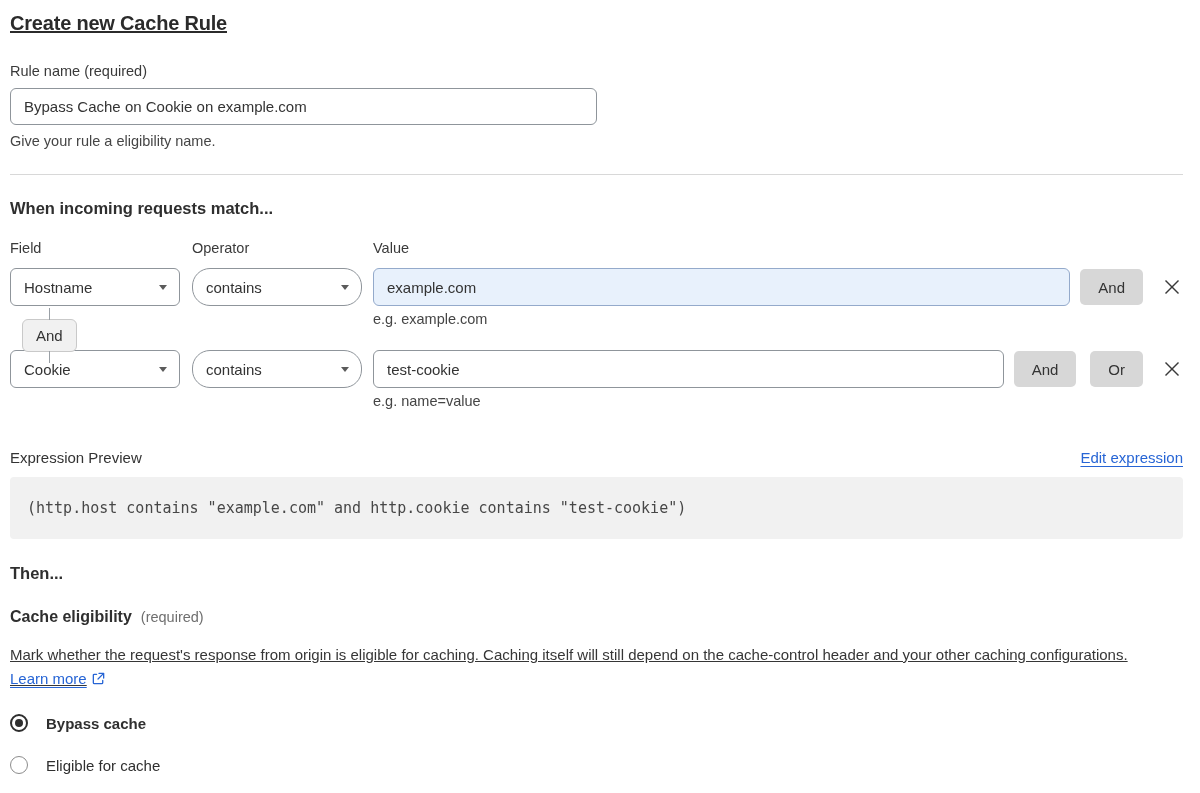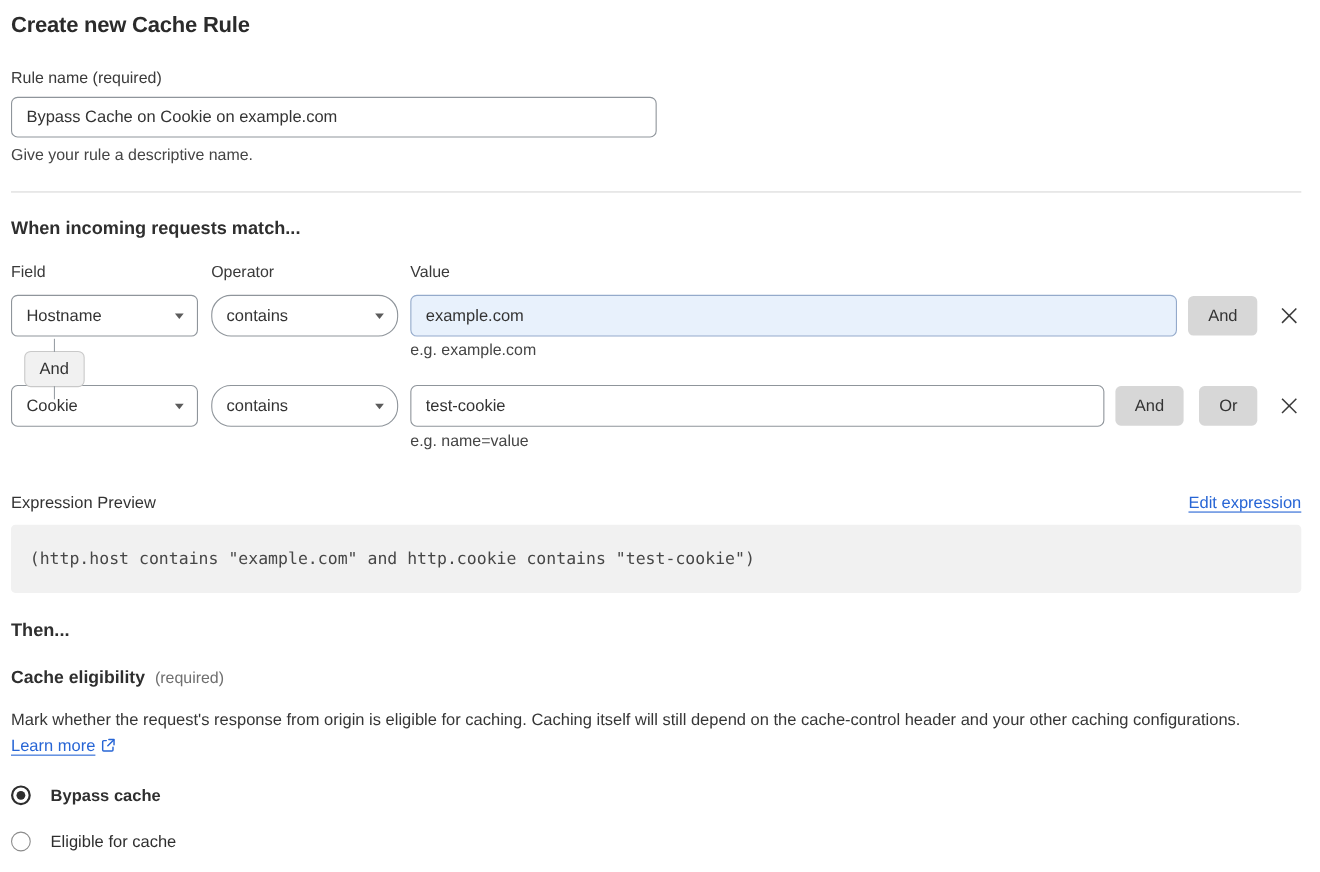--- a/index.html
+++ b/index.html
@@ -9,20 +9,21 @@
     background: #ffffff;
     font-family: "Liberation Sans", "DejaVu Sans", sans-serif;
     color: #313131;
     overflow: hidden;
   }
   .container { padding: 12px 17px 0 10px; }
 
   .page-title {
     margin: 0; font-size: 20px; font-weight: 700; color: #2b2b2b;
     letter-spacing: -0.2px;
+    text-decoration: underline;
   }
 
   .field-label { margin-top: 28px; font-size: 14.5px; color: #3a3a3a; }
   .rule-name-input {
     display: block; margin-top: 9px; width: 587px; height: 37px;
     border: 1px solid #8f959b; border-radius: 6px; padding: 0 13px;
     font-size: 15px; color: #333; font-family: inherit; background: #fff; outline: none;
   }
   .helper-text { margin-top: 8px; font-size: 14.5px; color: #454545; }
 
@@ -99,21 +100,21 @@
     font-family: "DejaVu Sans Mono", "Liberation Mono", monospace;
     font-size: 15px; color: #474747; line-height: 20px; white-space: pre;
   }
 
   .then-heading { margin: 25px 0 0; font-size: 16.5px; font-weight: 700; color: #2f2f2f; }
 
   .eligibility-heading { margin-top: 25px; font-size: 16px; display: flex; align-items: baseline; }
   .eligibility-title { font-weight: 700; color: #2f2f2f; }
   .required-tag { margin-left: 9px; font-weight: 400; font-size: 14.5px; color: #6f6f6f; }
 
-  .description { margin-top: 17px; font-size: 15px; line-height: 24px; color: #363636; max-width: 1160px; }
+  .description { margin-top: 17px; font-size: 15px; line-height: 24px; color: #363636; max-width: 1160px; text-decoration: underline; }
   .external-icon { display: inline-block; vertical-align: -2px; margin-left: 4px; line-height: 0; }
 
   .radio-option { display: flex; align-items: center; margin-top: 24px; cursor: pointer; }
   .radio-option.first { margin-top: 23px; }
   .radio {
     width: 18px; height: 18px; border-radius: 50%; margin-right: 18px;
     position: relative; flex: none; background: #fff;
   }
   .radio.selected { border: 2px solid #2e2e2e; }
   .radio.selected::after {
@@ -126,21 +127,21 @@
 </style>
 </head>
 <body>
 
 <div class="container">
 
   <h1 class="page-title">Create new Cache Rule</h1>
 
   <div class="field-label">Rule name (required)</div>
   <input class="rule-name-input" type="text" value="Bypass Cache on Cookie on example.com" style="">
-  <div class="helper-text">Give your rule a descriptive name.</div>
+  <div class="helper-text">Give your rule a eligibility name.</div>
 
   <hr class="divider">
 
   <h2 class="section-heading">When incoming requests match...</h2>
 
   <div class="col-labels">
     <div class="col-field">Field</div>
     <div class="col-operator">Operator</div>
     <div class="col-value">Value</div>
   </div>

